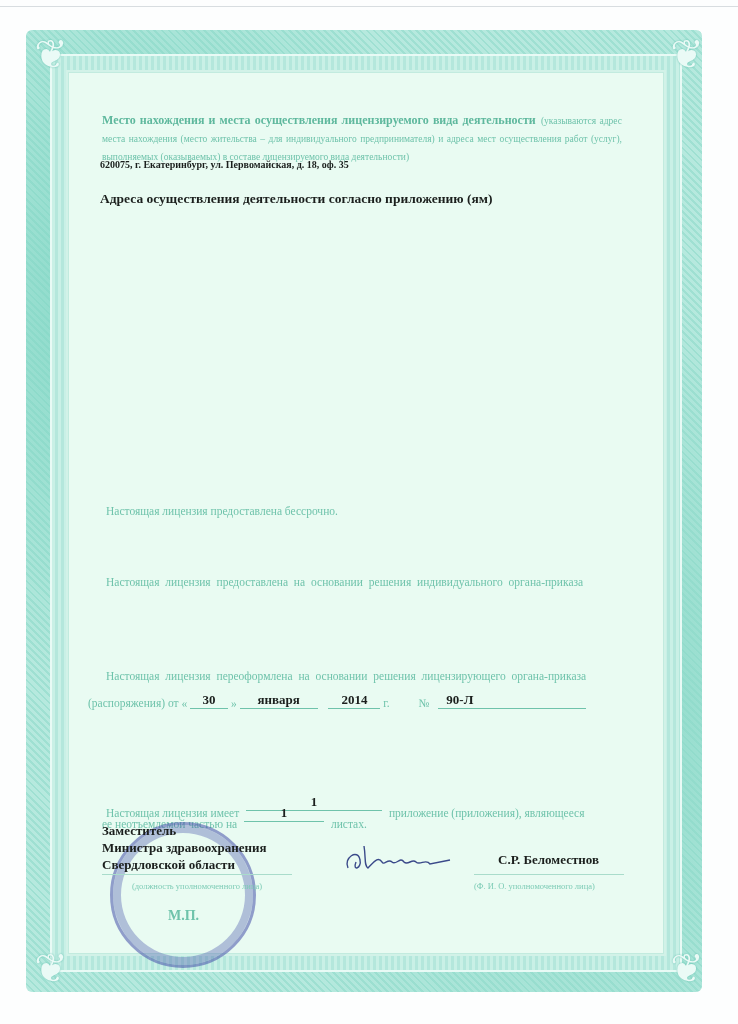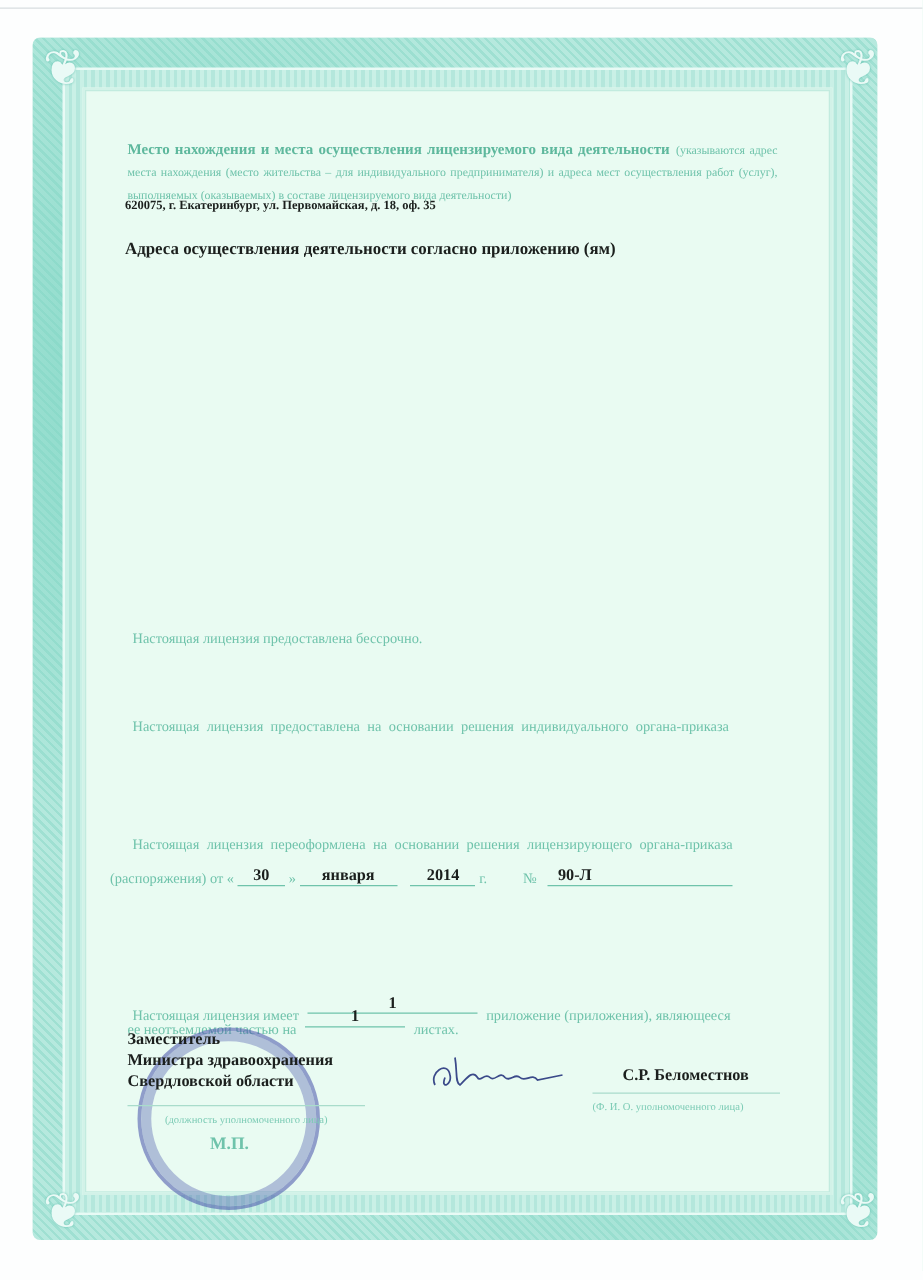--- a/index.html
+++ b/index.html
@@ -124,20 +124,20 @@
     <div>Министра   здравоохранения</div>
     <div>Свердловской области</div>
   </div>
 
   <svg class="signature" viewBox="0 0 120 40">
     <path d="M10 30 C 5 20, 20 10, 22 22 C 24 30, 14 34, 18 24 M 26 8 C 28 20, 26 28, 30 30 C 36 24, 40 18, 44 24 C 46 28, 50 20, 54 24 C 58 28, 62 18, 66 24 C 70 28, 74 20, 78 24 C 82 28, 88 20, 92 26 L 112 22" fill="none" stroke="#3b4a8a" stroke-width="1.4"></path>
   </svg>
 
   <div class="abs sig-name black-b">С.Р. Беломестнов</div>
 
-  <div class="abs" style="left:102px; top:874px; width:190px; border-top:1px solid #a9dccb; text-align:center;margin-top:10px;">
+  <div class="abs" style="left:102px; top:874px; width:190px; border-top:1px solid #a9dccb; text-align:center;">
     <span class="sig-caption">(должность уполномоченного лица)</span>
   </div>
   <div class="abs" style="left:474px; top:874px; width:150px; border-top:1px solid #a9dccb; text-align:left;">
     <span class="sig-caption">(Ф. И. О. уполномоченного лица)</span>
   </div>
 
 </div>
 
 </body></html>

